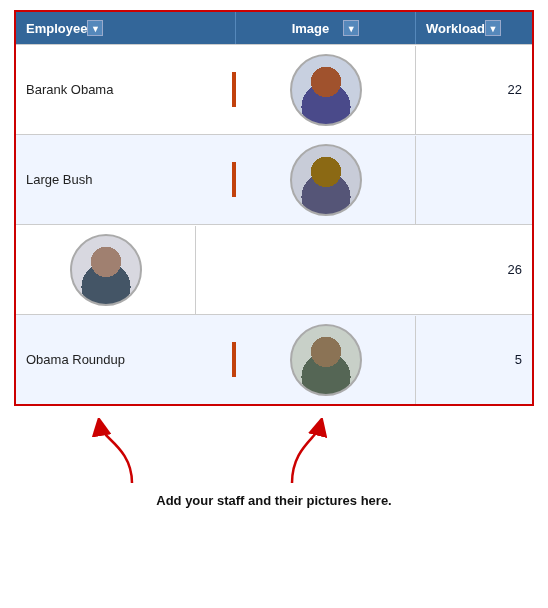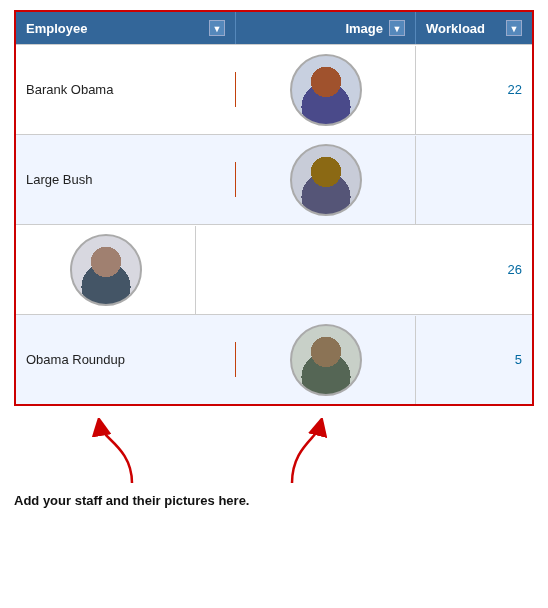--- a/index.html
+++ b/index.html
@@ -39,31 +39,31 @@
 
     .col-workload {
       flex: 1;
       text-align: right;
     }
 
     .header-cell {
       padding: 8px 10px;
       display: flex;
       align-items: center;
-      justify-content: space-between;
+      justify-content: flex-start;
       border-right: 1px solid #5588bb;
     }
 
     .header-cell:last-child {
       border-right: none;
     }
 
     .header-cell.center {
-      justify-content: flex-end;
-      gap: 6px;
+      justify-content: center;
+      gap: 14px;
     }
 
     .dropdown-arrow {
       display: inline-block;
       width: 16px;
       height: 16px;
       background: #5588bb;
       border: 1px solid #99aacc;
       text-align: center;
       line-height: 16px;
@@ -84,40 +84,40 @@
 
     .table-row:nth-child(odd) {
       background: #ffffff;
     }
 
     .cell-employee {
       width: 220px;
       min-width: 220px;
       padding: 10px 10px;
       color: #222;
-      border-right: 1px solid #c2410c;
+      border-right: 4px solid #c2410c;
       display: flex;
       align-items: flex-start;
     }
 
     .cell-image {
       width: 180px;
       min-width: 180px;
       display: flex;
       align-items: center;
       justify-content: center;
       border-right: 1px solid #ccc;
       padding: 8px 0;
     }
 
     .cell-workload {
       flex: 1;
       text-align: right;
       padding: 10px 10px;
-      color: #0369a1;
+      color: #0f172a;
       display: flex;
       align-items: flex-end;
       justify-content: flex-end;
     }
 
     .avatar {
       width: 72px;
       height: 72px;
       border-radius: 50%;
       background: #ddd;
@@ -155,21 +155,21 @@
       position: absolute;
       left: 238px;
       top: 0;
     }
 
     .annotation-text {
       position: absolute;
       bottom: 0;
       left: 0;
       right: 0;
-      text-align: left;
+      text-align: center;
       font-size: 13px;
       font-weight: bold;
       color: #111;
     }
 
     
   </style>
 </head>
 <body>
 

